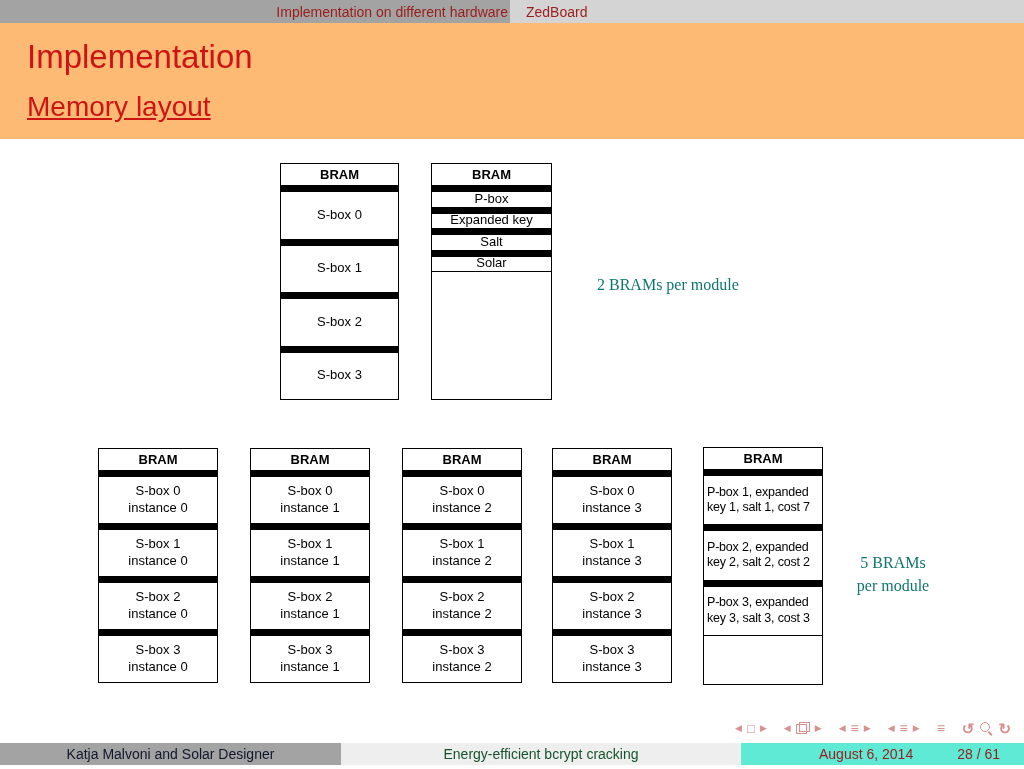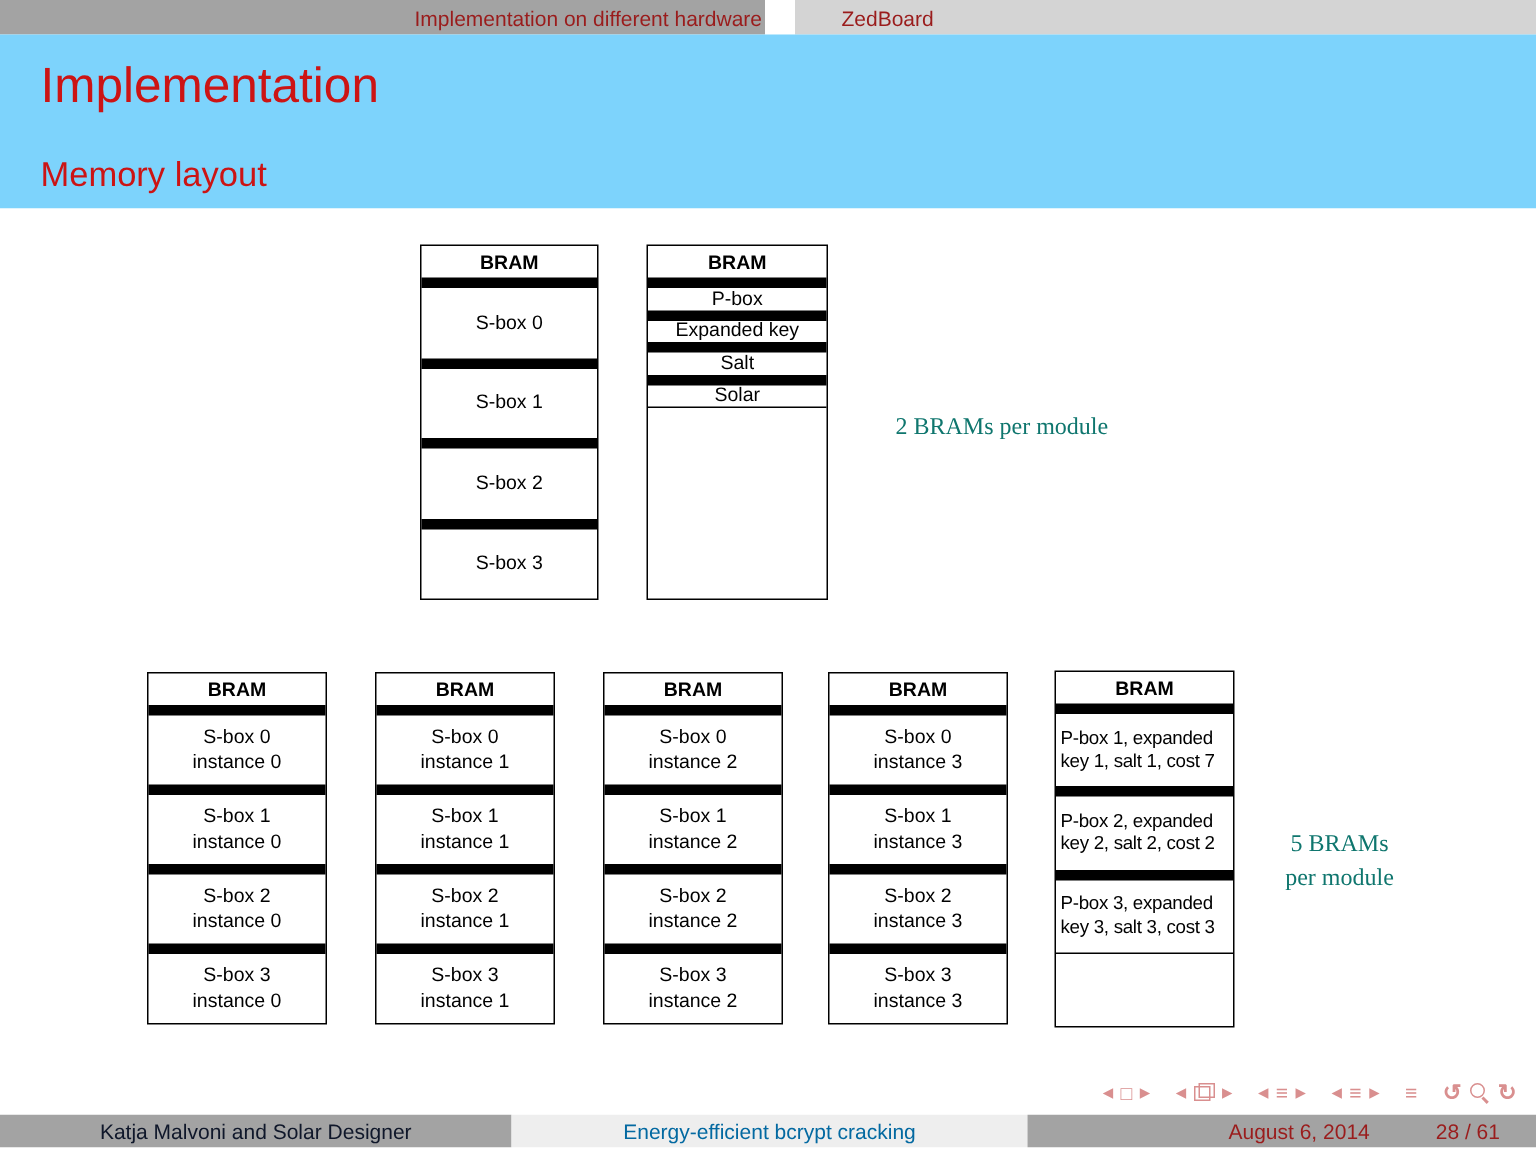--- a/index.html
+++ b/index.html
@@ -4,26 +4,26 @@
 <style>
   * { margin:0; padding:0; box-sizing:border-box; }
   html,body { width:1024px; height:769px; }
   body { font-family:"Liberation Sans", sans-serif; background:#ffffff; }
 
   .slide { width:1024px; height:769px; display:flex; flex-direction:column; overflow:hidden; background:#ffffff; position:relative; }
 
   
   .topbar { height:23px; flex:none; display:flex; font-size:14px; }
   .topbar-left { width:510px; background:#a3a3a3; color:#9a1c1c; display:flex; align-items:center; justify-content:flex-end; padding-right:2px; }
-  .topbar-right { flex:1; background:#d4d4d4; color:#9a1c1c; display:flex; align-items:center; padding-left:31px;margin-left:20px; }
-
-  
-  .titlebar { height:116px; flex:none; background:#7dd3fc; padding:16px 0 0 27px; }
+  .topbar-right { flex:1; background:#d4d4d4; color:#9a1c1c; display:flex; align-items:center; padding-left:16px; }
+
+  
+  .titlebar { height:116px; flex:none; background:#fdba74; padding:16px 0 0 27px; }
   .title { font-size:33px; font-weight:normal; color:#cc1414; line-height:1.1; }
-  .subtitle { font-size:23px; font-weight:normal; color:#cc1414; margin-top:28px; }
+  .subtitle { font-size:28px; font-weight:normal; color:#cc1414; margin-top:16px;text-decoration:underline; }
 
   
   .canvas { flex:none; height:604px; position:relative; background:#ffffff; }
 
   .bram { position:absolute; border:1px solid #000; background:#fff; display:flex; flex-direction:column; text-align:center; color:#000; }
   .bram-header { flex:none; height:21px; display:flex; align-items:center; justify-content:center; font-weight:bold; font-size:13px; }
   .cell { border-top:7px solid #000000; flex:1; display:flex; align-items:center; justify-content:center; font-size:13px; line-height:1.3; white-space:pre-line; }
   .cell-sm { flex:none; height:21.5px; }
   .cell-spacer { border-top:1px solid #000; flex:1; }
   .pcell { text-align:left; justify-content:flex-start; padding-left:3px; font-size:12.5px; line-height:1.22; letter-spacing:-0.2px; }
@@ -42,22 +42,22 @@
   .frames-glyph { position:relative; width:14px; height:12px; display:inline-block; }
   .frames-glyph::before { content:""; position:absolute; left:0; bottom:0; width:9px; height:8px; border:1.4px solid #d98f8f; background:#fff; }
   .frames-glyph::after { content:""; position:absolute; right:0; top:0; width:9px; height:8px; border:1.4px solid #d98f8f; }
   .search-glyph { position:relative; width:14px; height:14px; display:inline-block; }
   .search-glyph::before { content:""; position:absolute; left:1px; top:1px; width:8px; height:8px; border:1.6px solid #d98f8f; border-radius:50%; }
   .search-glyph::after { content:""; position:absolute; left:10px; top:10px; width:5px; height:1.8px; background:#d98f8f; transform:rotate(45deg); transform-origin:0 0; }
 
   
   .footer { height:22px; flex:none; display:flex; font-size:14px; }
   .footer-authors { width:341px; background:#a3a3a3; color:#0f172a; display:flex; align-items:center; justify-content:center; }
-  .footer-title { width:344px; background:#eeeeee; color:#0369a1; display:flex; align-items:center; justify-content:center; }
-  .footer-date { flex:1; background:#a3a3a3; color:#9a1c1c; display:flex; align-items:center; justify-content:flex-end; gap:44px; padding-right:24px; }
+  .footer-title { width:400px; background:#eeeeee; color:#14532d; display:flex; align-items:center; justify-content:center; }
+  .footer-date { flex:1; background:#5eead4; color:#9a1c1c; display:flex; align-items:center; justify-content:flex-end; gap:44px; padding-right:24px; }
   .bottom-strip { height:4px; flex:none; background:#ffffff; }
 </style>
 </head>
 <body>
 
 <div class="slide">
 
   <div class="topbar">
     <div class="topbar-left">
       <span>Implementation on different hardware</span>

